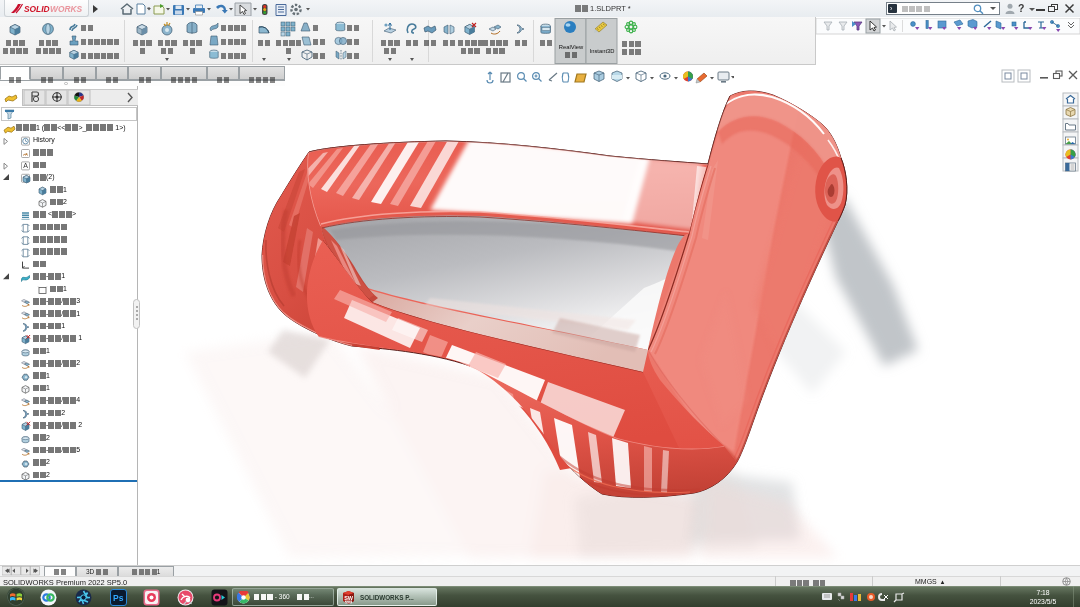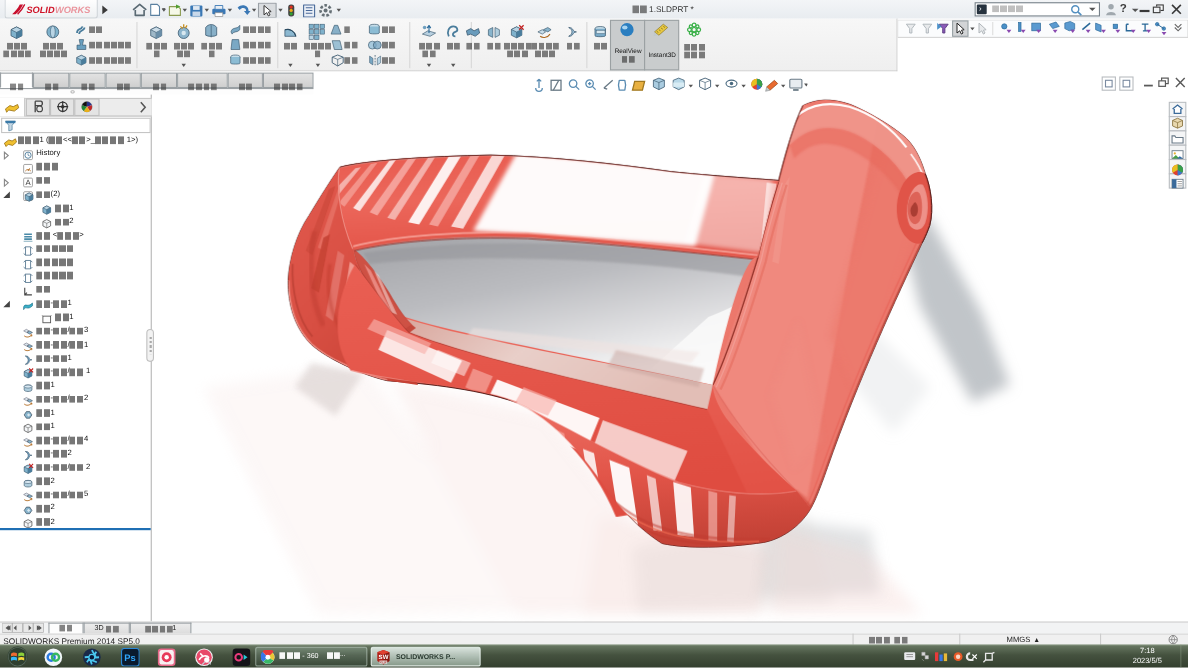--- a/index.html
+++ b/index.html
@@ -855,21 +855,21 @@
         <path d="M6 2.5 l-3 2.3 l3 2.3 z M7.5 2.5 l-3 2.3 l3 2.3 z"></path>
         <path d="M13 2.5 l-2.6 2.3 l2.6 2.3 z"></path>
         <path d="M24 2.5 l2.6 2.3 l-2.6 2.3 z"></path>
         <path d="M31.5 2.5 l3 2.3 l-3 2.3 z M33 2.5 l3 2.3 l-3 2.3 z"></path>
       </g>
 </svg>
 <div class="abs" style="left:44px;top:565.5px;width:32px;height:10.5px;background:#fdfdfd;border:1px solid #9aa0a4;border-bottom:none;font-size:6.5px;color:#222;text-align:center;line-height:10px"><span style="display:inline-block;vertical-align:middle;width:12px;height:6px;opacity:1.0;background:repeating-linear-gradient(90deg,rgba(50,50,50,0.6) 0 5.2px,rgba(0,0,0,0) 5.2px 6.6px)"></span></div>
 <div class="abs" style="left:76px;top:565.5px;width:42px;height:10.5px;background:linear-gradient(#ececec,#dcdcdc);border:1px solid #9aa0a4;border-bottom:none;font-size:6.5px;color:#222;text-align:center;line-height:10px"><span style="vertical-align:middle;font-size:6.5px">3D </span><span style="display:inline-block;vertical-align:middle;width:12px;height:6px;opacity:1.0;background:repeating-linear-gradient(90deg,rgba(50,50,50,0.6) 0 5.2px,rgba(0,0,0,0) 5.2px 6.6px)"></span></div>
 <div class="abs" style="left:118px;top:565.5px;width:56px;height:10.5px;background:linear-gradient(#ececec,#dcdcdc);border:1px solid #9aa0a4;border-bottom:none;font-size:6.5px;color:#222;text-align:center;line-height:10px"><span style="display:inline-block;vertical-align:middle;width:25px;height:6px;opacity:1.0;background:repeating-linear-gradient(90deg,rgba(50,50,50,0.6) 0 5.2px,rgba(0,0,0,0) 5.2px 6.6px)"></span><span style="vertical-align:middle">1</span></div>
 <div class="abs" style="left:0;top:576px;width:1080px;height:10px;background:#f0f0f0;border-top:1px solid #d8d8d8"></div>
-<div class="abs" style="left:3px;top:577.5px;font-size:7.5px;color:#222">SOLIDWORKS Premium 2014 SP5.0</div>
+<div class="abs" style="left:3px;top:577.5px;font-size:7.5px;color:#222">SOLIDWORKS Premium 2022 SP5.0</div>
 <div class="abs" style="left:775px;top:576px;width:1px;height:10px;background:#ccc"></div>
 <div class="abs" style="left:790px;top:578px;line-height:7px"><span style="display:inline-block;vertical-align:middle;width:19px;height:6px;opacity:1.0;background:repeating-linear-gradient(90deg,rgba(50,50,50,0.62) 0 5.6px,rgba(0,0,0,0) 5.6px 6.6px)"></span>&nbsp;<span style="display:inline-block;vertical-align:middle;width:12px;height:6px;opacity:1.0;background:repeating-linear-gradient(90deg,rgba(50,50,50,0.62) 0 5.6px,rgba(0,0,0,0) 5.6px 6.6px)"></span></div>
 <div class="abs" style="left:872px;top:576px;width:1px;height:10px;background:#ccc"></div>
 <div class="abs" style="left:915px;top:577.5px;font-size:7px;color:#222">MMGS&nbsp;&nbsp;▴</div>
 <div class="abs" style="left:1000px;top:576px;width:1px;height:10px;background:#ccc"></div>
 <svg class="abs" style="left:1062px;top:577px" width="9" height="9">
       <circle cx="4.5" cy="4.5" r="3.8" fill="none" stroke="#777" stroke-width=".8"></circle>
       <path d="M1 4.5 l7 0 M4.5 1 a5.5 5.5 0 0 1 0 7 M4.5 1 a5.5 5.5 0 0 0 0 7" stroke="#777" stroke-width=".6" fill="none"></path>
     </svg>
 <div class="abs" style="left:0;top:586px;width:1080px;height:21px;background:linear-gradient(#6a7a64,#45523f 45%,#333f2e)"></div>

